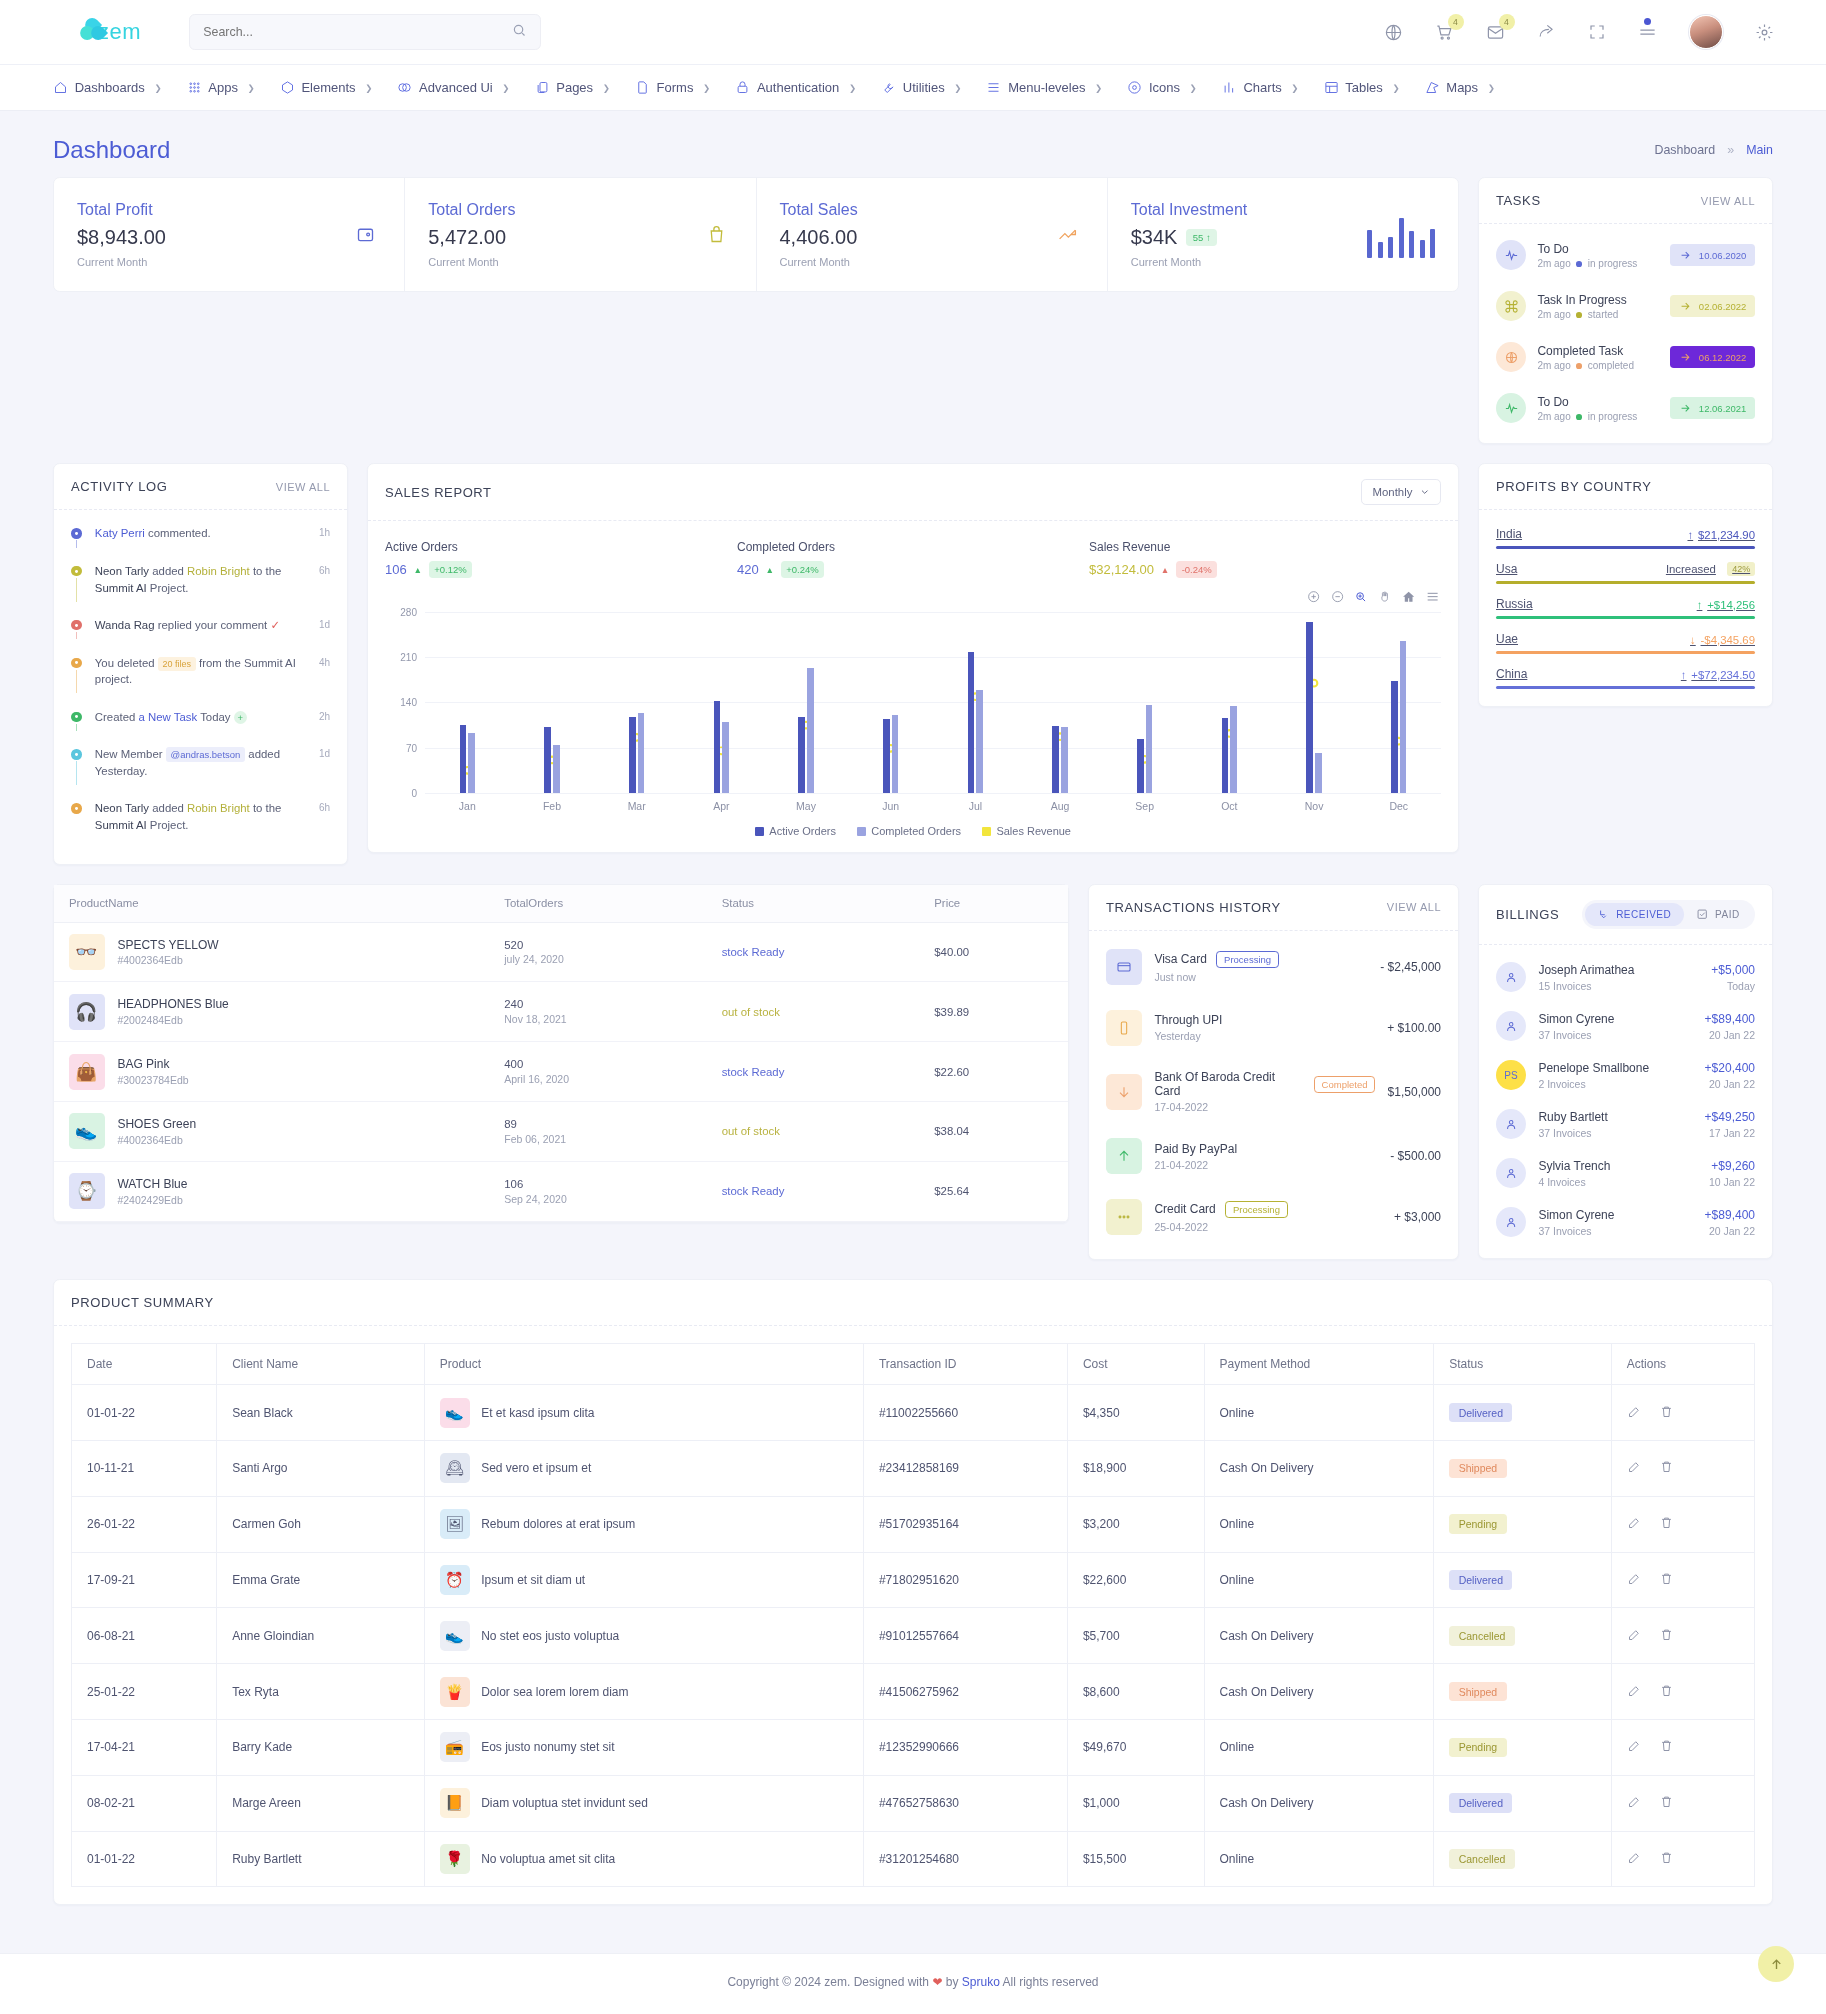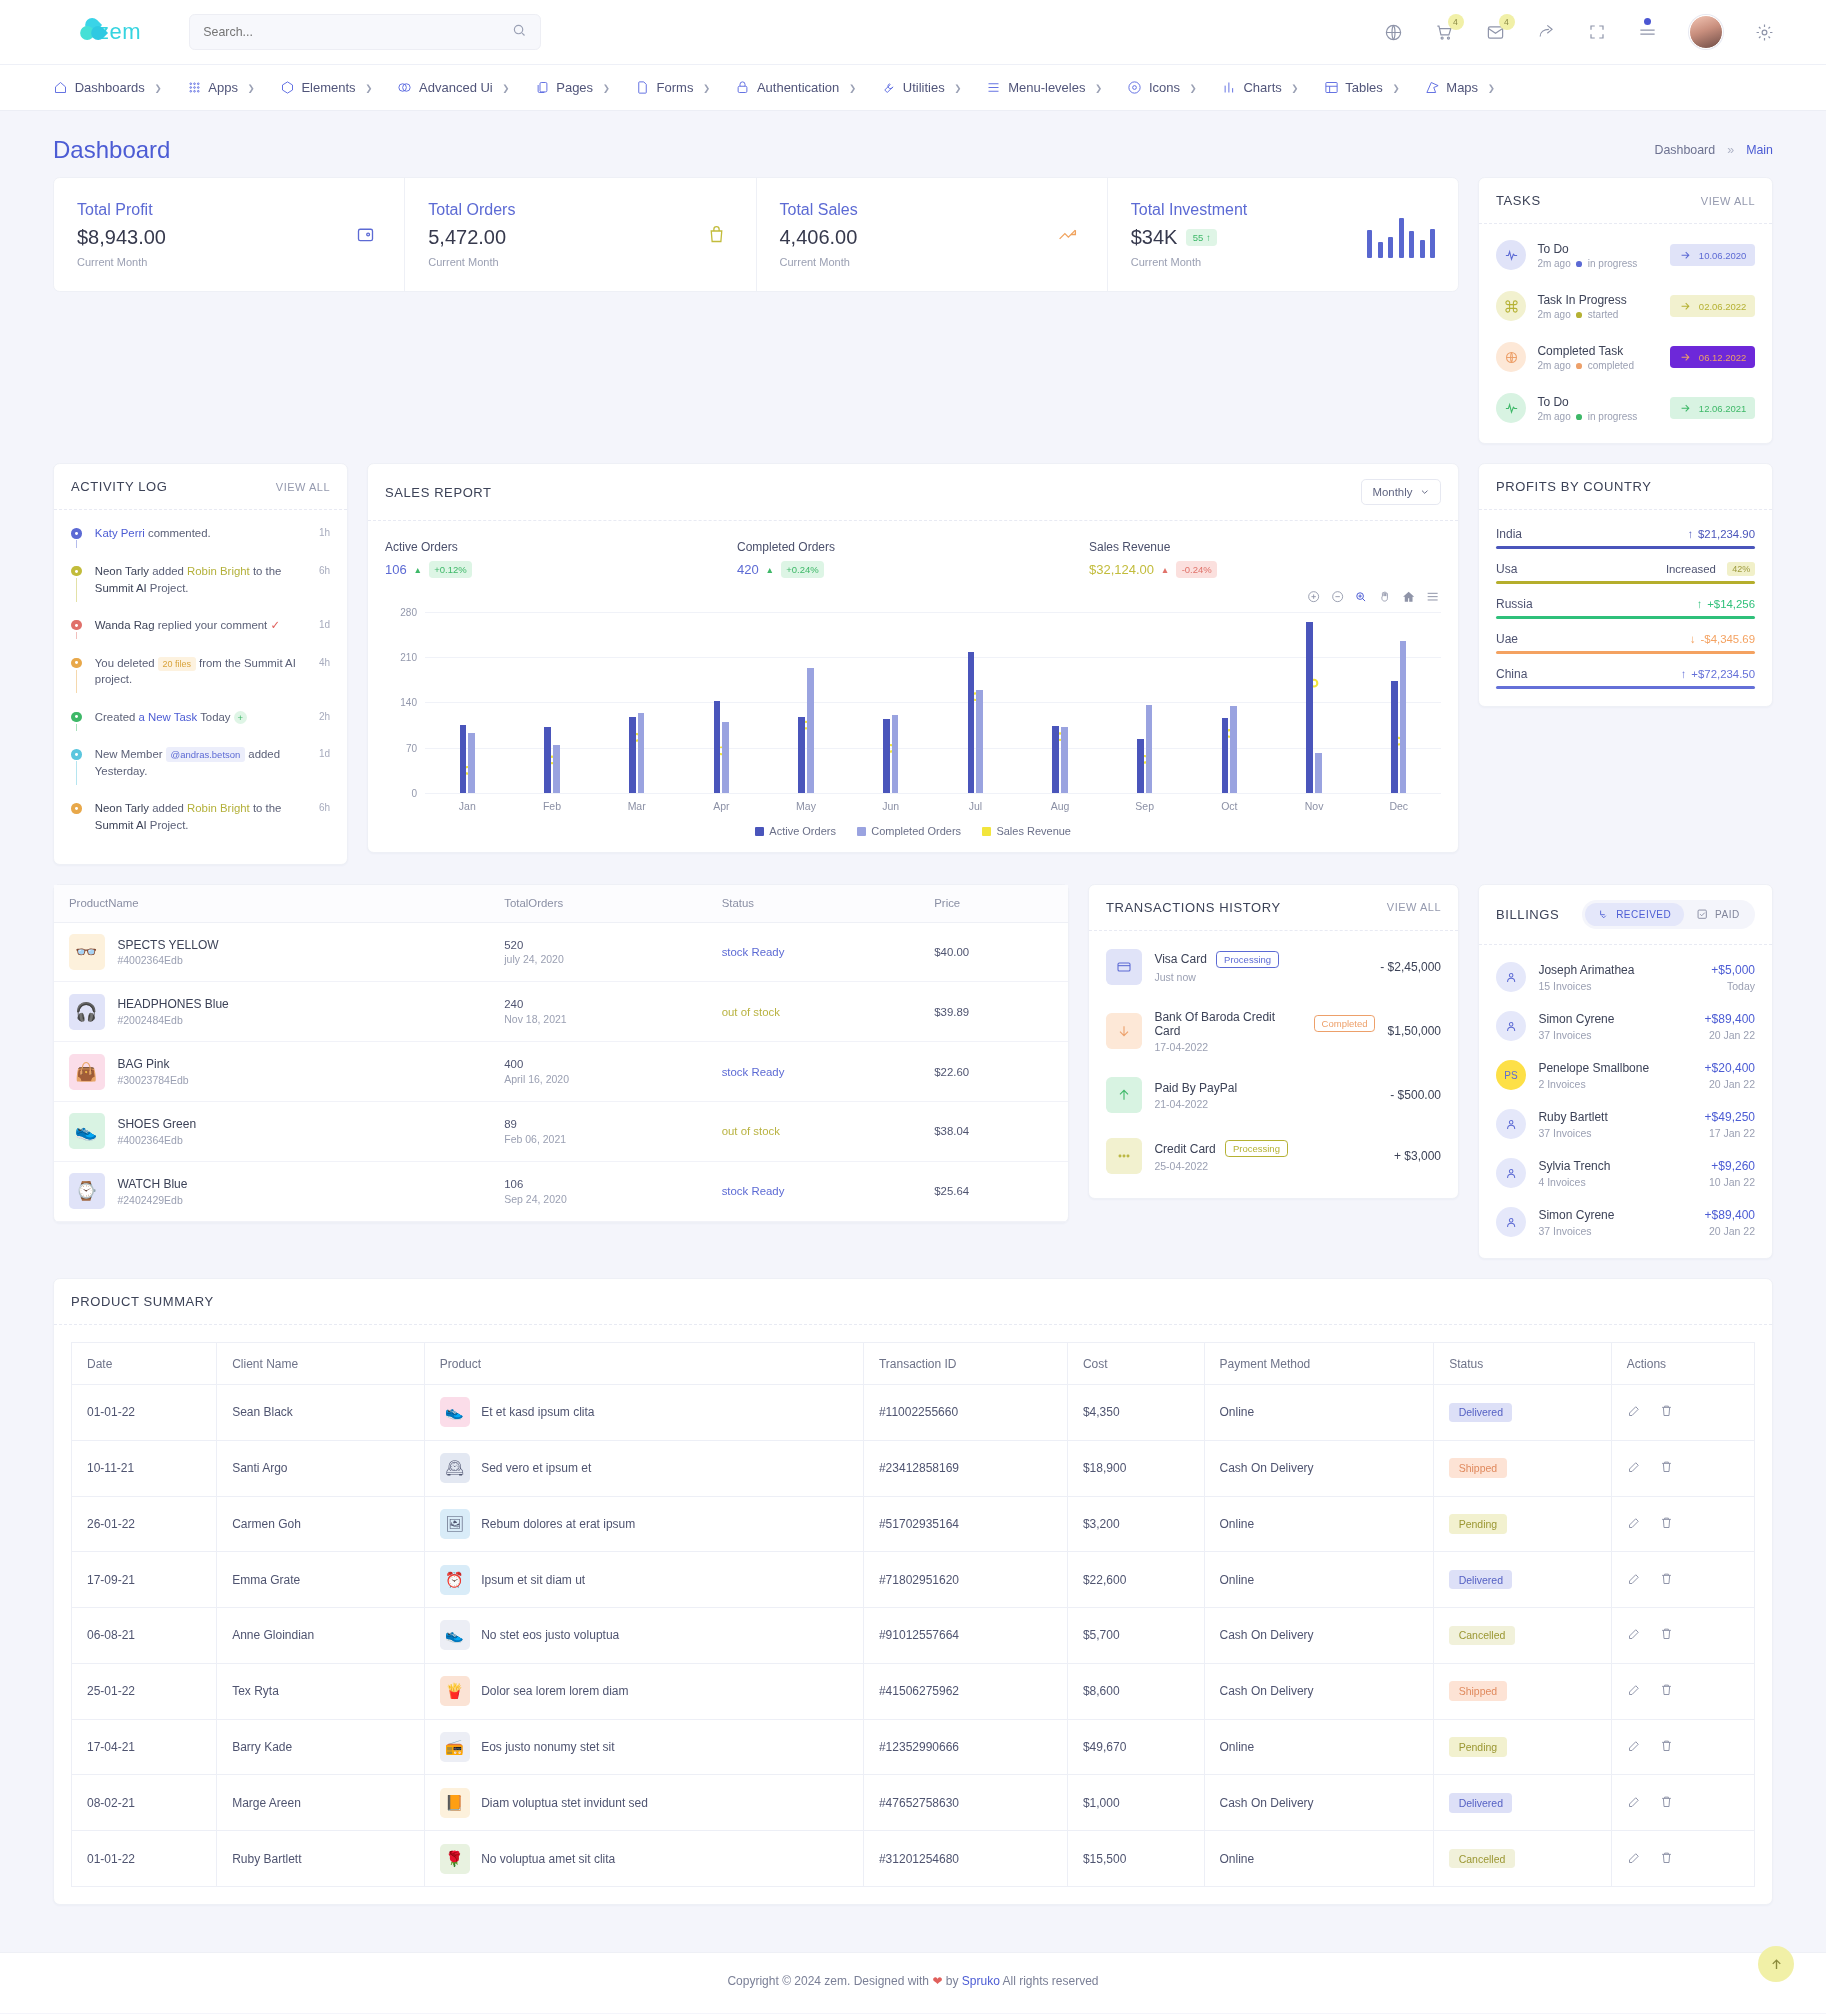--- a/index.html
+++ b/index.html
@@ -138,21 +138,21 @@
   .task-item { display: flex; align-items: center; padding: 10.5px 17px; gap: 11.4px; }
   .task-ico { width: 30px; height: 30px; border-radius: 50%; display: flex; align-items: center; justify-content: center; flex-shrink:0;}
   .task-main { flex: 1; }
   .task-name { font-size: 12px; color: #3c4257; }
   .task-meta { font-size: 10px; color: #9ba0b3; display: flex; align-items: center; gap: 5.7px; margin-top: 2.9px;}
   .task-meta i { width: 5.7px; height: 5.7px; border-radius: 50%; display:block; }
   .task-date { font-size: 9.5px; padding: 4.8px 8.6px; border-radius: 3.8px; display:flex; align-items:center; gap:7.6px; }
 
   
   .country { padding: 8.6px 17px 3.8px; }
-  .country-top { display: flex; align-items: center; font-size: 12px; color: #4d5270; margin-bottom: 5.7px;}
+  .country-top { display: flex; align-items: flex-end; font-size: 12px; color: #4d5270; margin-bottom: 5.7px; text-decoration: underline;}
   .country-val { margin-left: auto; display: flex; align-items: center; gap: 4.8px; font-size: 11.4px; }
   .cbar { height: 2.9px; border-radius: 1.9px; }
   .pct-chip { background: #f1f0c9; color: #9e9b3e; font-size: 9px; padding: 1.9px 4.8px; border-radius: 2.9px; margin-left:6.7px;}
 
   
   .bsp { flex: 1; }
   .tabs { margin-left: auto; display: flex; gap: 21px; }
   .tab { font-size: 11.4px; letter-spacing: 0.5px; color: #5e6379; padding-bottom: 5.7px; cursor:pointer; }
   .tab.active { color: #4c5cd4; border-bottom: 1.9px solid #4c5cd4; }
   table { width: 100%; border-collapse: collapse; }
@@ -983,20 +983,33 @@
                 </svg>
               </span>
   <div class="trx-main">
                 <div class="trx-name">Visa Card
    <span class="trx-chip" style="color:#5c6ad4;border-color:#5c6ad4">Processing</span></div>
    <div class="trx-date">Just now</div>
               </div>
   <div class="trx-amt">- $2,45,000</div>
             </div>
  <div class="trx-item">
+  <span class="trx-ico" style="background:#fdf1dc;color:#e8a84a">
+                <svg width="16" height="16" viewBox="0 0 24 24" fill="none" stroke="currentColor" stroke-width="1.6">
+                  <rect x="8" y="3" width="8" height="18" rx="2"></rect>
+                </svg>
+              </span>
+  <div class="trx-main">
+                <div class="trx-name">Through UPI
+   </div>
+   <div class="trx-date">Yesterday</div>
+              </div>
+  <div class="trx-amt">+ $100.00</div>
+            </div>
+ <div class="trx-item">
   <span class="trx-ico" style="background:#fde8d7;color:#eda06a">
                 <svg width="16" height="16" viewBox="0 0 24 24" fill="none" stroke="currentColor" stroke-width="1.6">
                   <path d="M12 5v14M6 13l6 6 6-6"></path>
                 </svg>
               </span>
   <div class="trx-main">
                 <div class="trx-name">Bank Of Baroda Credit Card
    <span class="trx-chip" style="color:#eda06a;border-color:#eda06a">Completed</span></div>
    <div class="trx-date">17-04-2022</div>
               </div>

